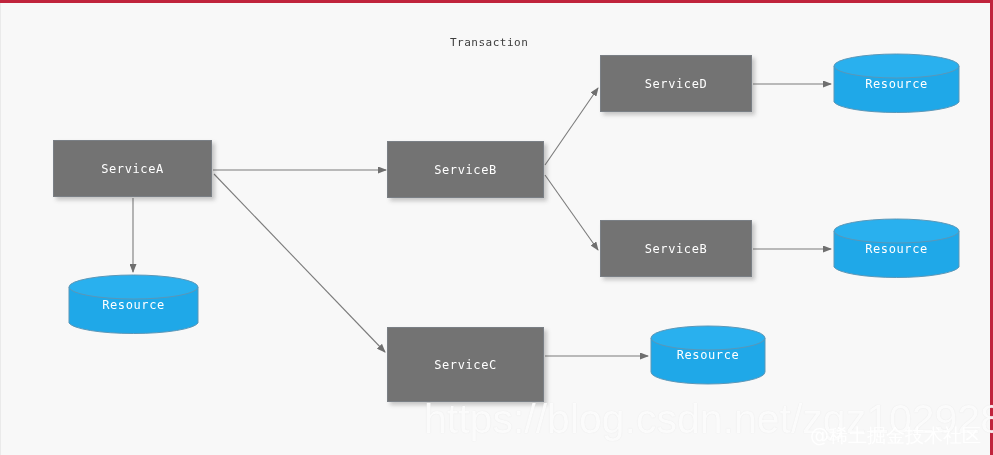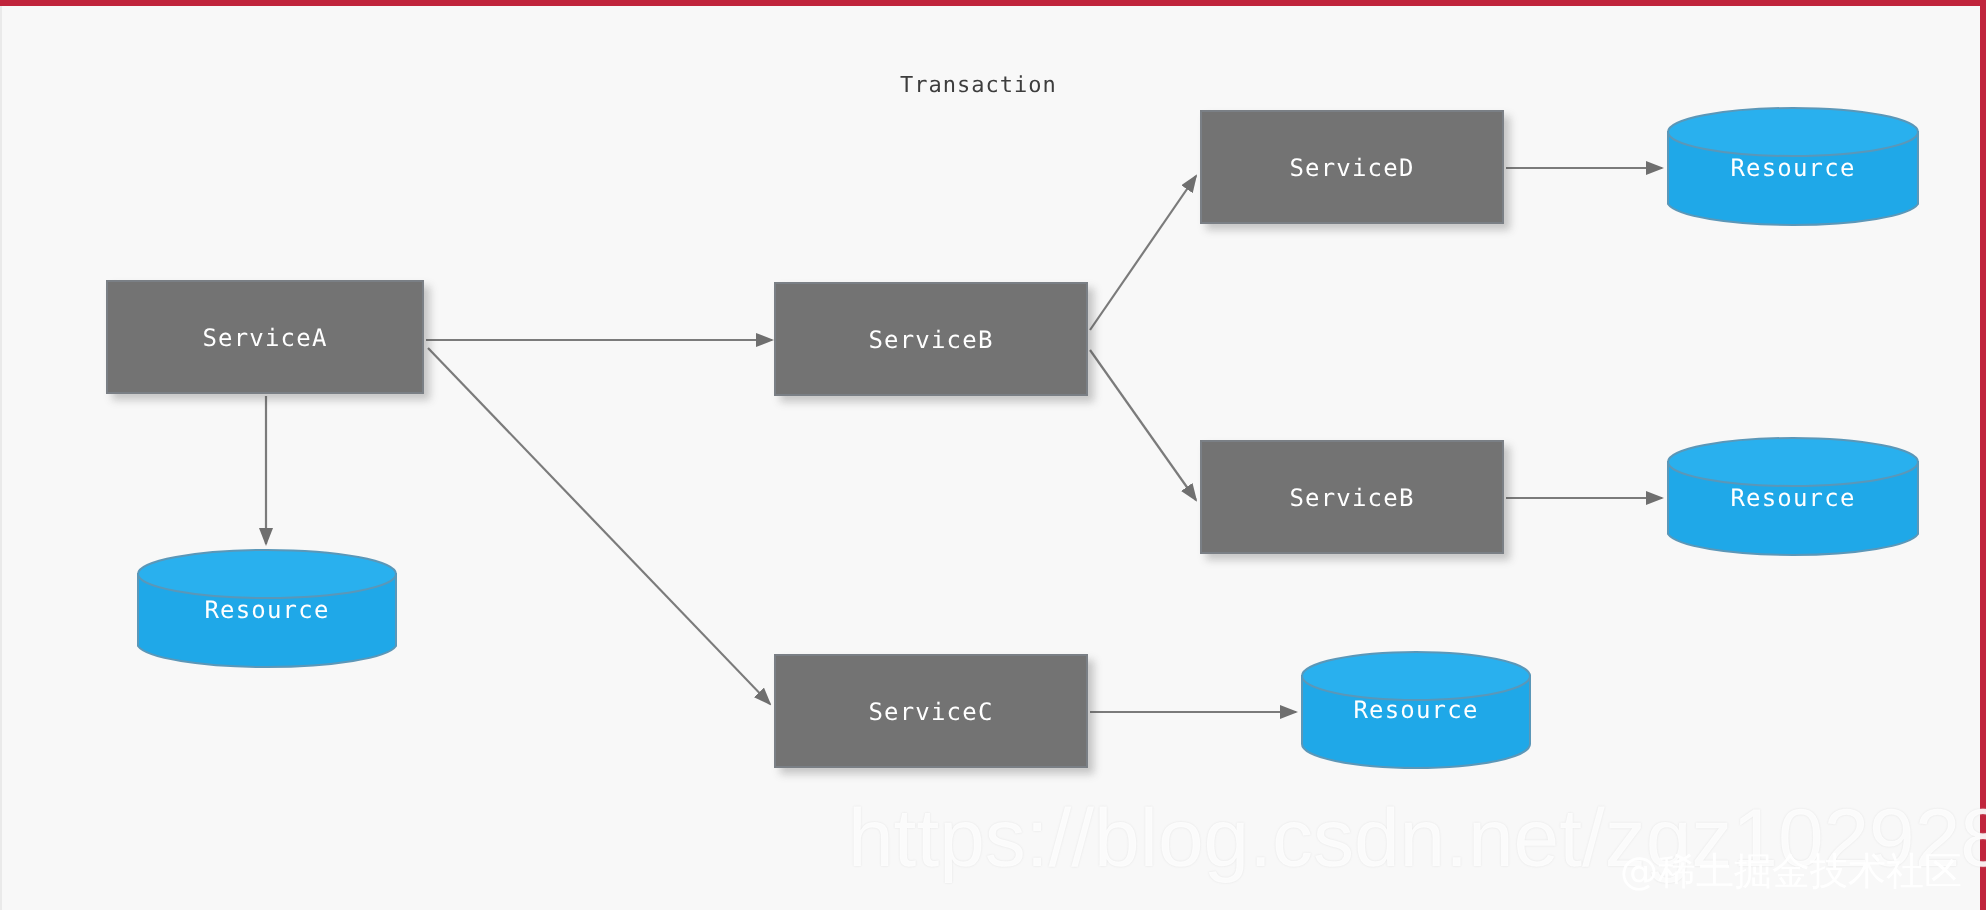--- a/index.html
+++ b/index.html
@@ -147,21 +147,21 @@
       <path d="M1,13 L1,49 A65,12 0 0 0 130,49 L130,13 Z" fill="#1fa8e8" stroke="#5b97b8" stroke-width="1"></path>
       <ellipse cx="65.5" cy="13" rx="64.5" ry="12" fill="#29b0ee" stroke="#5b97b8" stroke-width="1"></ellipse>
     </svg>
     <span class="node-label">Resource</span>
   </div>
 
   <div class="node node-box" style="left:387px; top:141px; width:157px; height:57px;">
     <span class="node-label">ServiceB</span>
   </div>
 
-  <div class="node node-box" style="left:387px; top:327px; width:157px; height:57px;">
+  <div class="node node-box" style="left:387px; top:327px; width:157px; height:75px;">
     <span class="node-label">ServiceC</span>
   </div>
 
   <div class="node node-box" style="left:600px; top:55px; width:152px; height:57px;">
     <span class="node-label">ServiceD</span>
   </div>
 
   <div class="node node-box" style="left:600px; top:220px; width:152px; height:57px;">
     <span class="node-label">ServiceB</span>
   </div>

